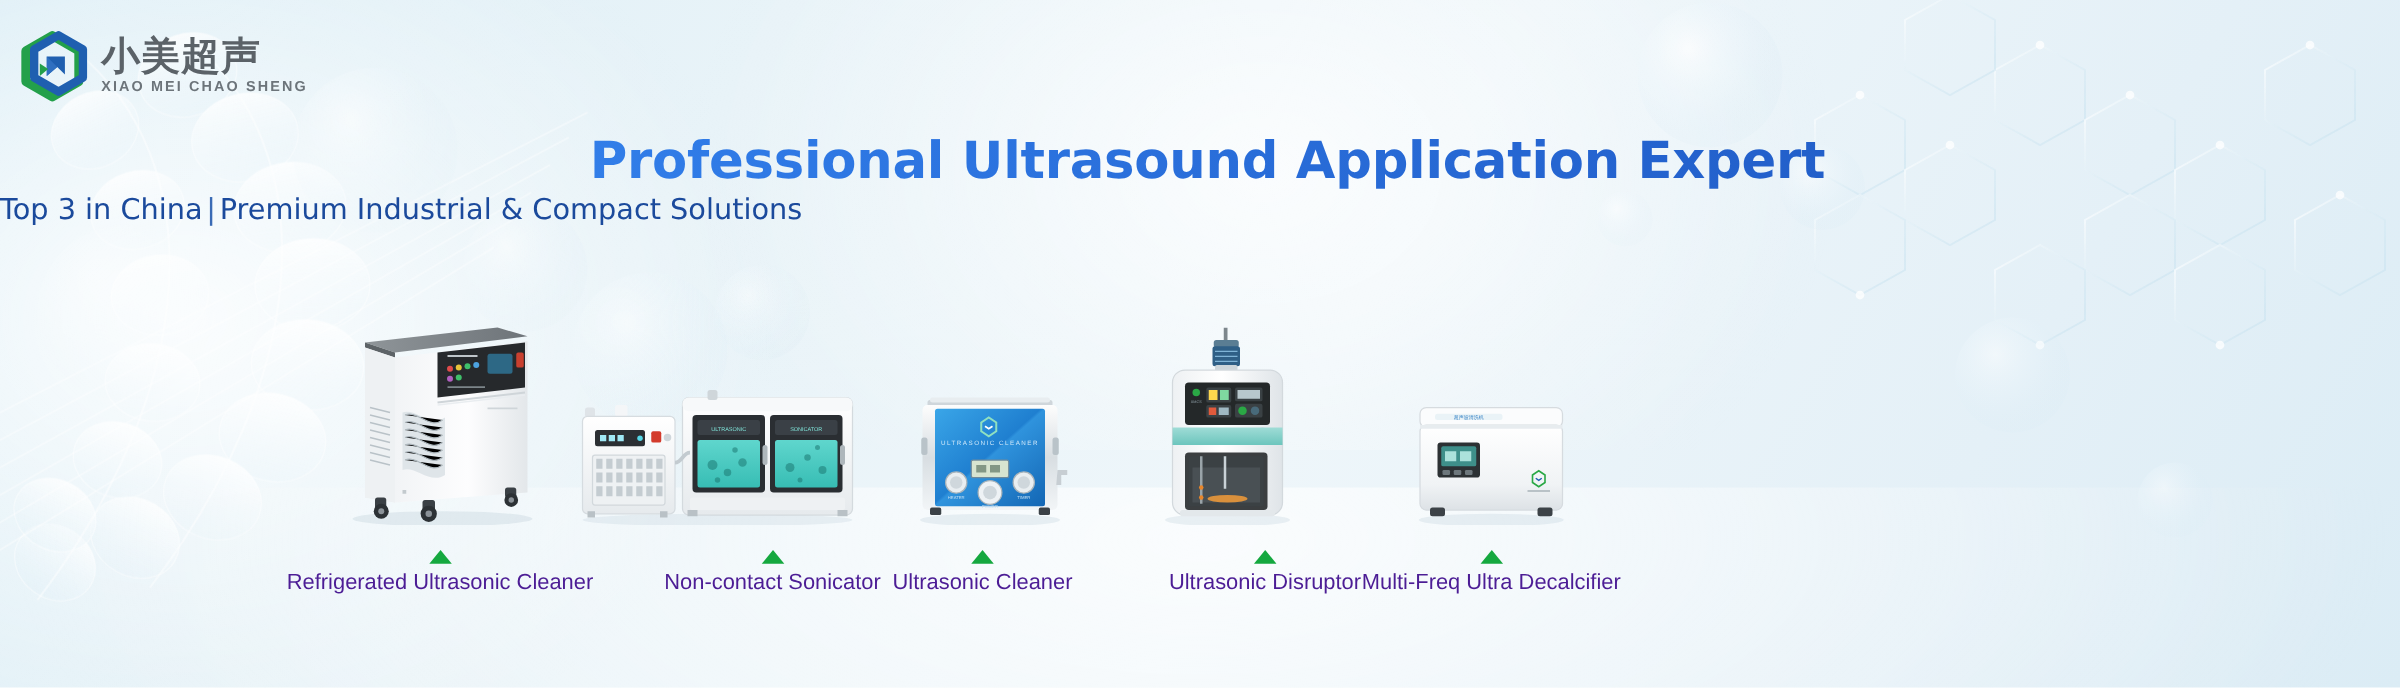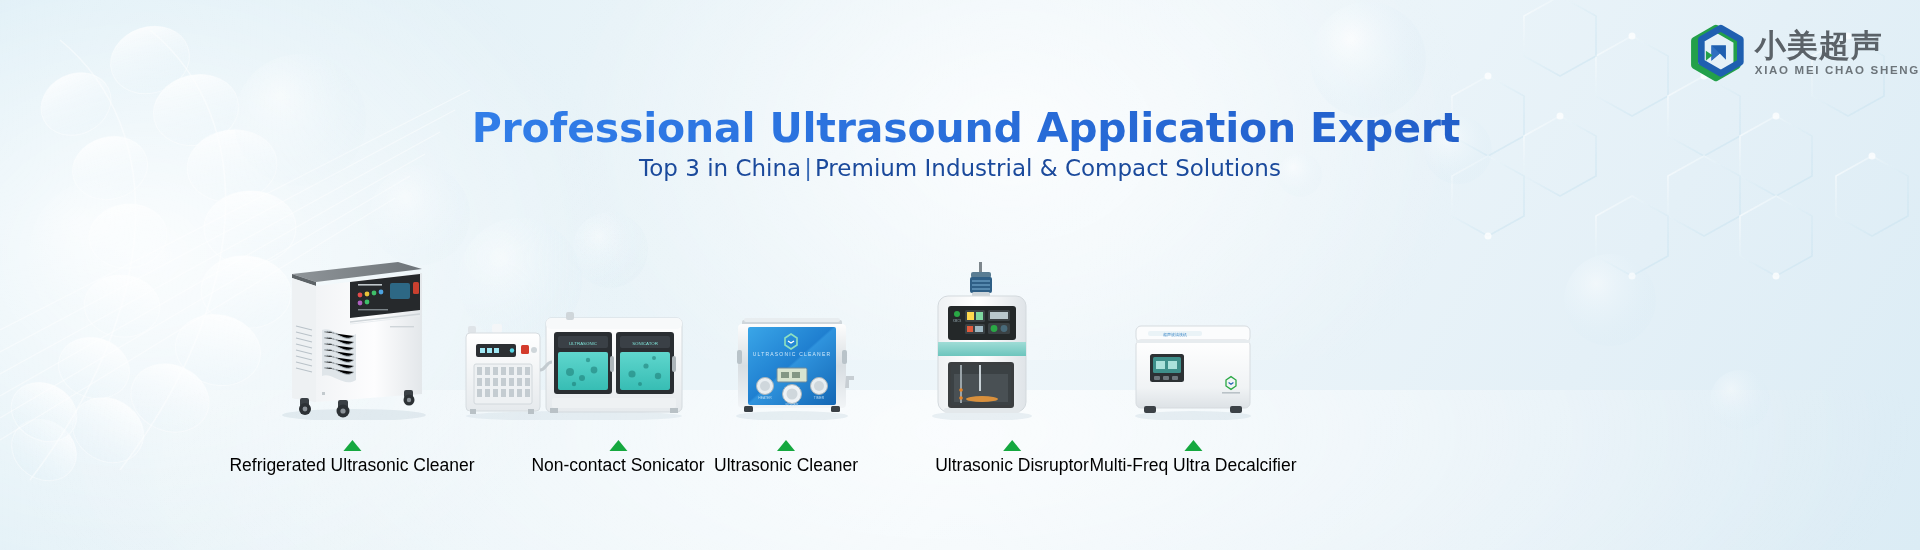--- a/index.html
+++ b/index.html
@@ -26,21 +26,21 @@
   }
   .glow-bottom {
     position: absolute; left: 0; bottom: -260px; width: 1920px; height: 420px;
     background: radial-gradient(ellipse at 50% 10%, rgba(255,255,255,.7) 0%, rgba(255,255,255,0) 70%);
     pointer-events: none;
   }
 
   
   .logo-wrap {
     position: absolute; left: 0; right: 0; top: 24px;
-    display: flex; justify-content: flex-end; align-items: center;
+    display: flex; justify-content: flex-start; align-items: center; padding-left: 15px;
   }
   .logo { display: flex; align-items: center; gap: 10px; }
   .logo-mark { width: 56px; height: 58px; flex: none; }
   .logo-text { display: flex; flex-direction: column; align-items: stretch; }
   .logo-cn {
     font-family: "DejaVu Sans", sans-serif;
     font-size: 31px; font-weight: 700; color: #5b6268; line-height: 1.02;
     letter-spacing: 1px; white-space: nowrap;
   }
   .logo-en {
@@ -52,21 +52,21 @@
   .headline {
     position: absolute; left: 0; right: 0; top: 104px; text-align: center;
     font-family: "DejaVu Sans", sans-serif;
     font-size: 41px; font-weight: 700; letter-spacing: -0.2px;
     background: linear-gradient(90deg, #3d8df0 0%, #2f7ae6 30%, #2463cf 68%, #1e55bb 100%);
     -webkit-background-clip: text; background-clip: text; color: transparent;
     white-space: nowrap;
     margin-left: 12px;
   }
   .subhead {
-    position: absolute; left: 0; right: 0; top: 155px; text-align: center;
+    position: absolute; left: 0; right: 0; top: 155px; text-align: left;
     font-family: "DejaVu Sans", sans-serif;
     font-size: 23px; font-weight: 400; color: #1b4a9c; white-space: nowrap;
   }
   .subhead .sep { color: #3a6bb5; padding: 0 3px; }
 
   
   .products { position: absolute; left: 0; top: 190px; width: 1920px; height: 230px; }
   .product { position: absolute; bottom: 0; }
   .product .art { position: relative; width: 100%; height: 100%; }
 
@@ -76,21 +76,21 @@
     position: absolute; text-align: center; transform: translateX(-50%);
     display: flex; flex-direction: column; align-items: center; gap: 4px;
   }
   .tri {
     width: 0; height: 0;
     border-left: 9px solid transparent; border-right: 9px solid transparent;
     border-bottom: 11px solid #15a83f;
   }
   .label-text {
     font-family: "Liberation Sans", sans-serif;
-    font-size: 17.5px; font-weight: 400; color: #000000; white-space: nowrap;
+    font-size: 17.5px; font-weight: 400; color: #4c1d95; white-space: nowrap;
   }
 </style>
 </head>
 <body>
 
 <div class="bg">
   <svg viewBox="0 0 1920 550" xmlns="http://www.w3.org/2000/svg">
     <defs>
       <radialGradient id="bub" cx="35%" cy="32%" r="68%">
         <stop offset="0%" stop-color="#ffffff" stop-opacity=".95"></stop>

